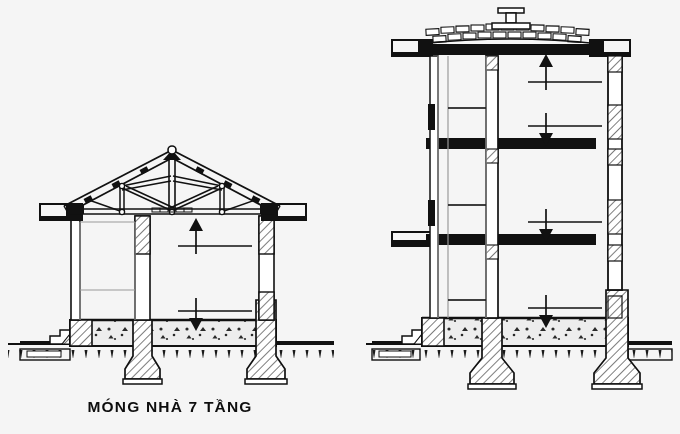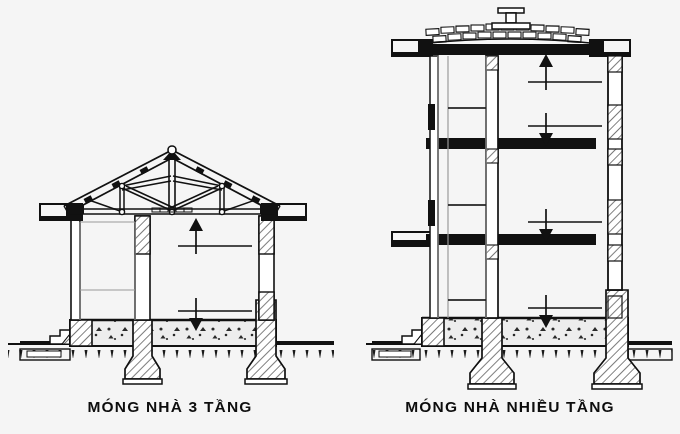--- a/index.html
+++ b/index.html
@@ -195,21 +195,21 @@
         </g>
       </g>
 
       <g transform="translate(196,222)">
         <use href="#lvl-up-L"></use>
       </g>
       <g transform="translate(196,311)">
         <use href="#lvl-dn-L"></use>
       </g>
     </svg>
-    <div class="caption" id="caption-left">MÓNG NHÀ 3 TẦNG</div>
+    <div class="caption" id="caption-left">MÓNG NHÀ 7 TẦNG</div>
   </div>
 
   <div class="panel" id="panel-right">
     <svg viewBox="0 0 340 434">
       <defs>
         <pattern id="hatch45b" width="6" height="6" patternUnits="userSpaceOnUse" patternTransform="rotate(45)">
           <rect width="6" height="6" fill="#ffffff"></rect>
           <line x1="0" y1="0" x2="0" y2="6" stroke="#111111" stroke-width="1.1"></line>
         </pattern>
         <pattern id="concreteb" width="26" height="18" patternUnits="userSpaceOnUse">
@@ -372,16 +372,15 @@
       <g transform="translate(206,126)">
         <use href="#lvl-dn-R"></use>
       </g>
       <g transform="translate(206,222)">
         <use href="#lvl-dn-R"></use>
       </g>
       <g transform="translate(206,308)">
         <use href="#lvl-dn-R"></use>
       </g>
     </svg>
-    <div class="caption" id="caption-right">MÓNG NHÀ NHIỀU TẦNG</div>
   </div>
 
 </div>
 
 </body></html>

